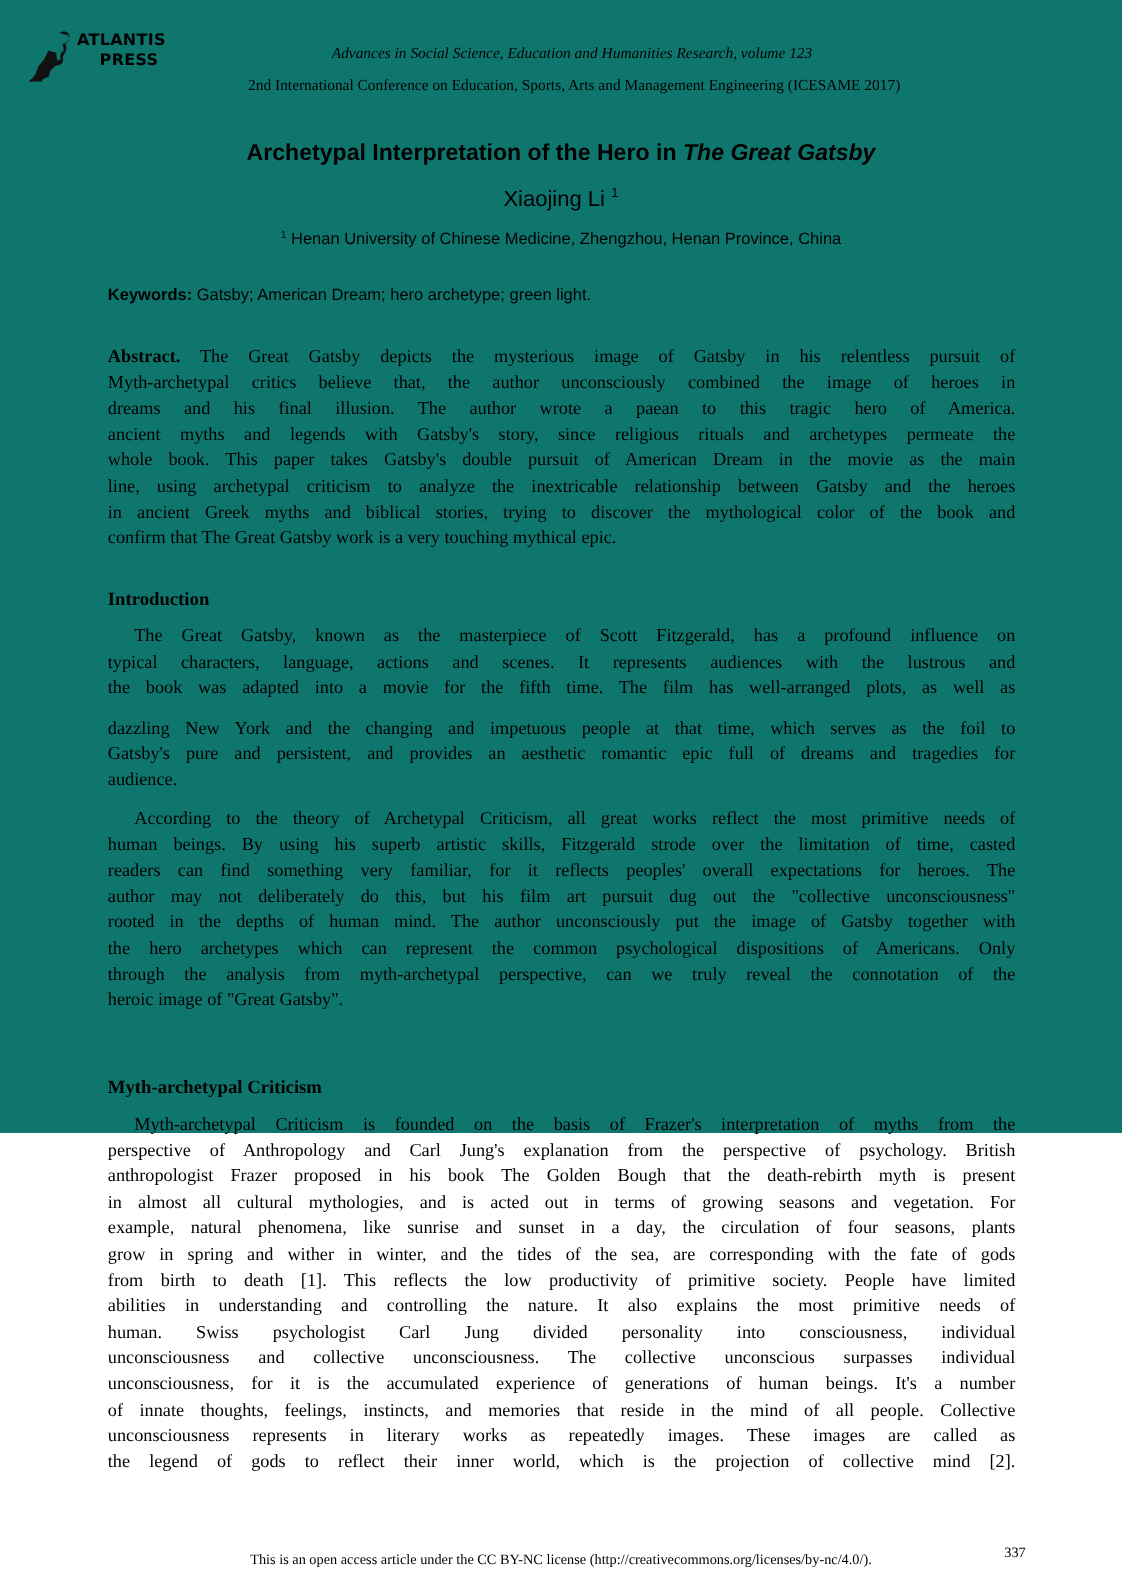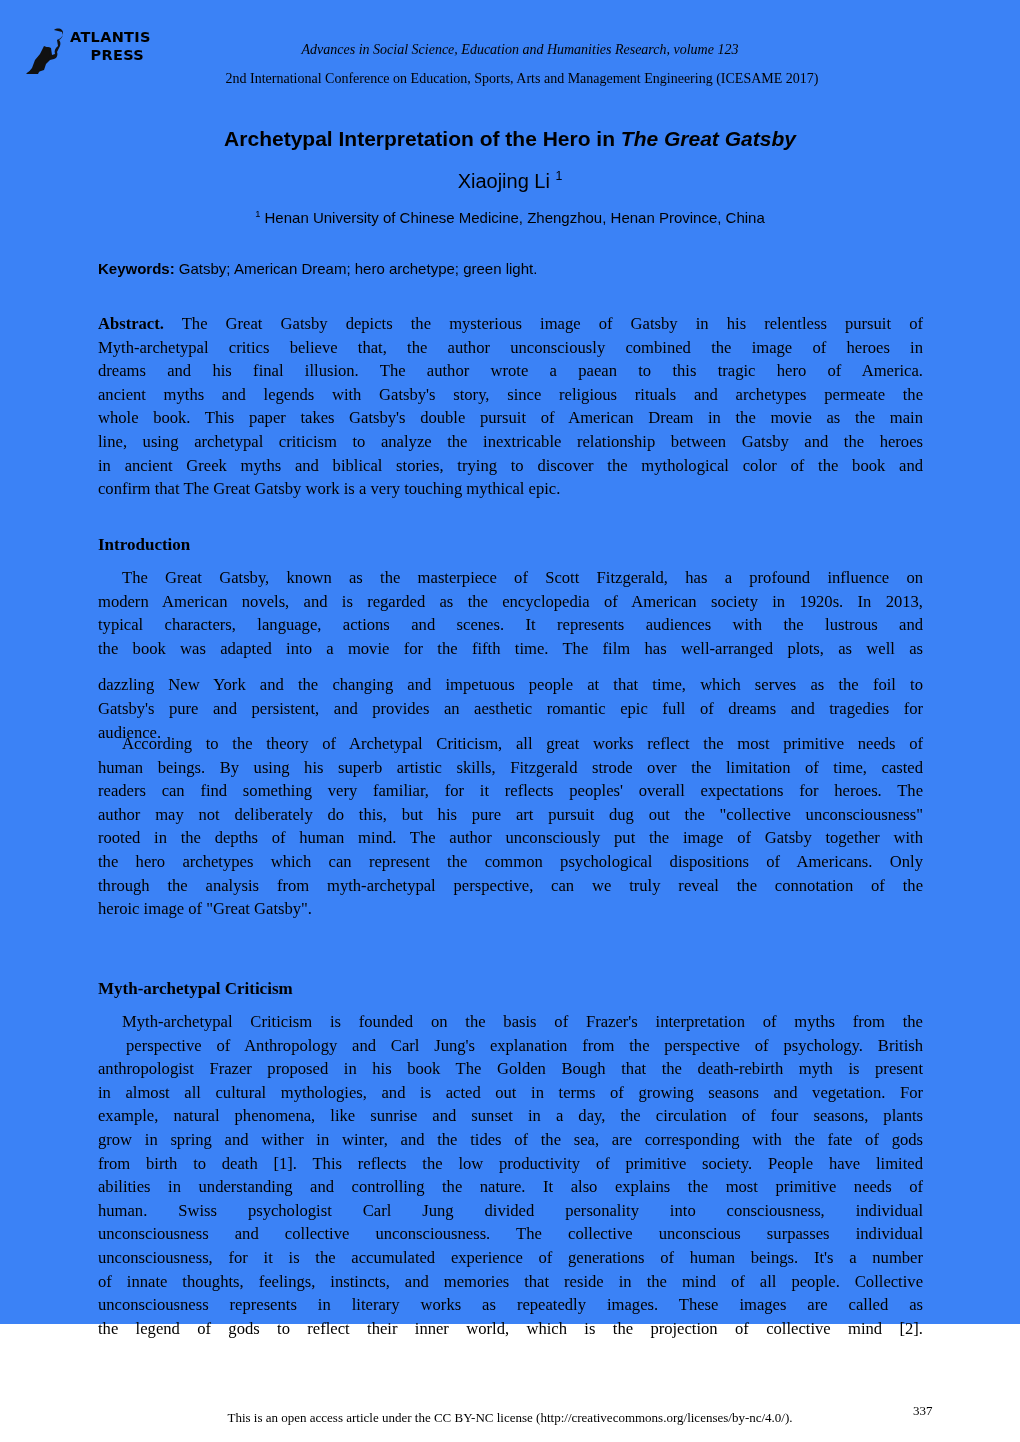--- a/index.html
+++ b/index.html
@@ -1,17 +1,17 @@
 <!DOCTYPE html>
 <html><head>
 <meta charset="utf-8">
 <style>
   html, body { margin: 0; padding: 0; background: #ffffff; }
   body { width: 1020px; height: 1442px; position: relative; overflow: hidden; color: #000; }
-  .page { position: absolute; left: 0; top: 0; width: 1020px; height: 1324px; background: #3b82f6; }
+  .page { position: absolute; left: 0; top: 0; width: 1020px; height: 1030px; background: #0f766e; }
 
   .logo { position: absolute; left: 24px; top: 24px; width: 124px; height: 52px; }
   .logo svg { position: absolute; left: 0; top: 0; }
   .logo-text { position: absolute; left: 46px; top: 4px; font-family: "DejaVu Sans", sans-serif; font-weight: bold; font-size: 14.5px; line-height: 18px; letter-spacing: 0.3px; text-align: right; width: 74px; }
 
   .hdr1 { position: absolute; left: 0; width: 1040px; top: 42px; text-align: center; font-family: "Liberation Serif", serif; font-style: italic; font-size: 14px; }
   .hdr2 { position: absolute; left: 0; width: 1044px; top: 71px; text-align: center; font-family: "Liberation Serif", serif; font-size: 14px; }
 
   .title { position: absolute; left: 0; width: 1020px; top: 127px; text-align: center; font-family: "Liberation Sans", sans-serif; font-weight: bold; font-size: 21px; }
   .title i { font-style: italic; }
@@ -67,44 +67,43 @@
     <span class="ln" style="white-space: nowrap; word-spacing: 0px;">whole book. This paper takes Gatsby's double pursuit of American Dream in the movie as the main</span>
     <span class="ln" style="white-space: nowrap; word-spacing: 0px;">line, using archetypal criticism to analyze the inextricable relationship between Gatsby and the heroes</span>
     <span class="ln" style="white-space: nowrap; word-spacing: 0px;">in ancient Greek myths and biblical stories, trying to discover the mythological color of the book and</span>
     <span class="ln last">confirm that The Great Gatsby work is a very touching mythical epic.</span>
   </div>
 
   <div class="heading" style="top:535px;">Introduction</div>
 
   <div class="text" style="top:566px;">
     <span class="ln ind" style="white-space: nowrap; word-spacing: 0px;">The Great Gatsby, known as the masterpiece of Scott Fitzgerald, has a profound influence on</span>
-    <span class="ln" style="white-space: nowrap; word-spacing: 0px;">modern American novels, and is regarded as the encyclopedia of American society in 1920s. In 2013,</span>
     <span class="ln" style="white-space: nowrap; word-spacing: 0px;">typical characters, language, actions and scenes. It represents audiences with the lustrous and</span>
     <span class="ln" style="white-space: nowrap; word-spacing: 0px;">the book was adapted into a movie for the fifth time. The film has well-arranged plots, as well as</span>
     <span class="ln" style="white-space: nowrap; word-spacing: 0px; margin-top: 13px;">dazzling New York and the changing and impetuous people at that time, which serves as the foil to</span>
     <span class="ln" style="white-space: nowrap; word-spacing: 0px;">Gatsby's pure and persistent, and provides an aesthetic romantic epic full of dreams and tragedies for</span>
     <span class="ln last">audience.</span>
   </div>
 
   <div class="text" style="top:732px;">
     <span class="ln ind" style="white-space: nowrap; word-spacing: 0px;">According to the theory of Archetypal Criticism, all great works reflect the most primitive needs of</span>
     <span class="ln" style="white-space: nowrap; word-spacing: 0px;">human beings. By using his superb artistic skills, Fitzgerald strode over the limitation of time, casted</span>
     <span class="ln" style="white-space: nowrap; word-spacing: 0px;">readers can find something very familiar, for it reflects peoples' overall expectations for heroes. The</span>
-    <span class="ln" style="white-space: nowrap; word-spacing: 0px;">author may not deliberately do this, but his pure art pursuit dug out the "collective unconsciousness"</span>
+    <span class="ln" style="white-space: nowrap; word-spacing: 0px;">author may not deliberately do this, but his film art pursuit dug out the "collective unconsciousness"</span>
     <span class="ln" style="white-space: nowrap; word-spacing: 0px;">rooted in the depths of human mind. The author unconsciously put the image of Gatsby together with</span>
     <span class="ln" style="white-space: nowrap; word-spacing: 0px;">the hero archetypes which can represent the common psychological dispositions of Americans. Only</span>
     <span class="ln" style="white-space: nowrap; word-spacing: 0px;">through the analysis from myth-archetypal perspective, can we truly reveal the connotation of the</span>
     <span class="ln last">heroic image of "Great Gatsby".</span>
   </div>
 
   <div class="heading" style="top:979px;">Myth-archetypal Criticism</div>
 
   <div class="text" style="top:1010px;">
     <span class="ln ind" style="white-space: nowrap; word-spacing: 0px;">Myth-archetypal Criticism is founded on the basis of Frazer's interpretation of myths from the</span>
-    <span class="ln" style="white-space: nowrap; word-spacing: 0px; margin-left: 28px;">perspective of Anthropology and Carl Jung's explanation from the perspective of psychology. British</span>
+    <span class="ln" style="white-space: nowrap; word-spacing: 0px;">perspective of Anthropology and Carl Jung's explanation from the perspective of psychology. British</span>
     <span class="ln" style="white-space: nowrap; word-spacing: 0px;">anthropologist Frazer proposed in his book The Golden Bough that the death-rebirth myth is present</span>
     <span class="ln" style="white-space: nowrap; word-spacing: 0px;">in almost all cultural mythologies, and is acted out in terms of growing seasons and vegetation. For</span>
     <span class="ln" style="white-space: nowrap; word-spacing: 0px;">example, natural phenomena, like sunrise and sunset in a day, the circulation of four seasons, plants</span>
     <span class="ln" style="white-space: nowrap; word-spacing: 0px;">grow in spring and wither in winter, and the tides of the sea, are corresponding with the fate of gods</span>
     <span class="ln" style="white-space: nowrap; word-spacing: 0px;">from birth to death [1]. This reflects the low productivity of primitive society. People have limited</span>
     <span class="ln" style="white-space: nowrap; word-spacing: 0px;">abilities in understanding and controlling the nature. It also explains the most primitive needs of</span>
     <span class="ln" style="white-space: nowrap; word-spacing: 0px;">human. Swiss psychologist Carl Jung divided personality into consciousness, individual</span>
     <span class="ln" style="white-space: nowrap; word-spacing: 0px;">unconsciousness and collective unconsciousness. The collective unconscious surpasses individual</span>
     <span class="ln" style="white-space: nowrap; word-spacing: 0px;">unconsciousness, for it is the accumulated experience of generations of human beings. It's a number</span>
     <span class="ln" style="white-space: nowrap; word-spacing: 0px;">of innate thoughts, feelings, instincts, and memories that reside in the mind of all people. Collective</span>

